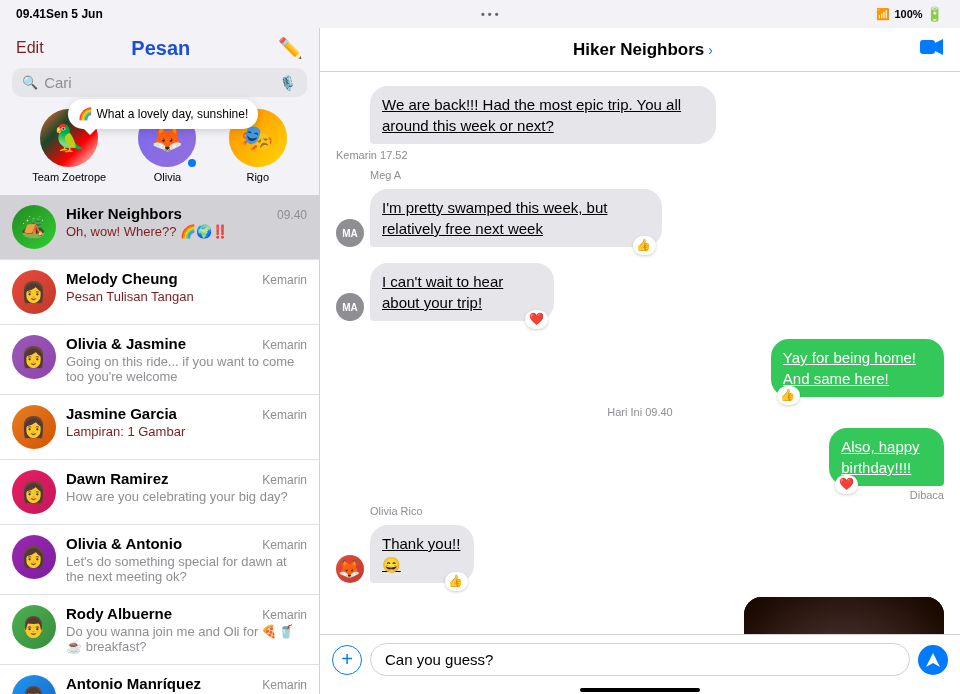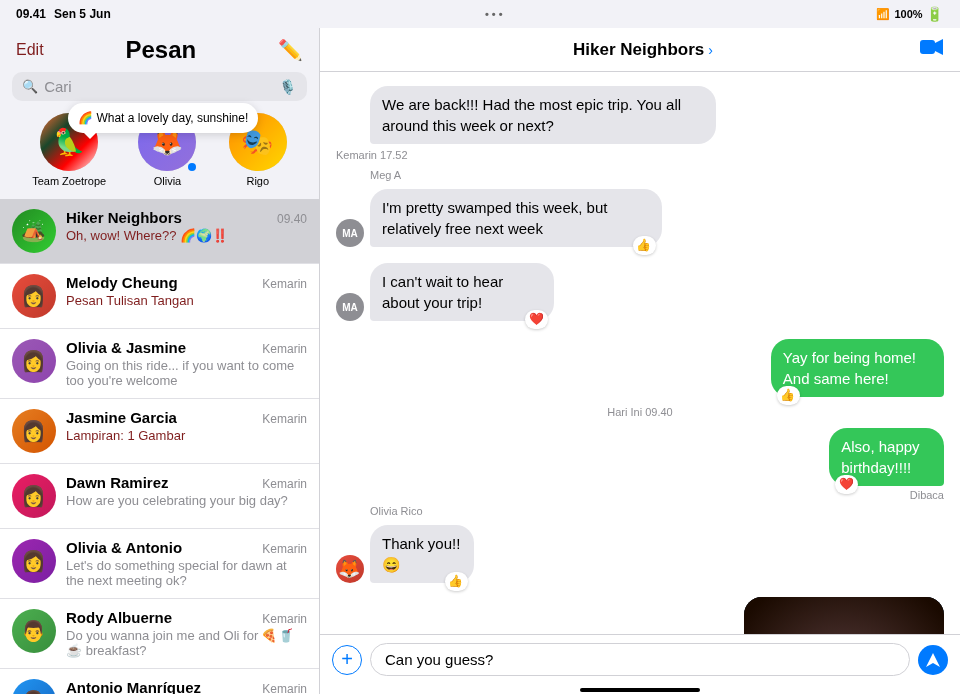--- a/index.html
+++ b/index.html
@@ -18,21 +18,21 @@
       height: 28px;
       display: flex;
       align-items: center;
       justify-content: space-between;
       padding: 0 16px;
       font-size: 12px;
       font-weight: 600;
       color: #000;
       flex-shrink: 0;
     }
-    .status-bar-left { display: flex; gap: 8px; align-items: flex-start; }
+    .status-bar-left { display: flex; align-items: flex-start; }
     .status-bar-center { font-size: 11px; color: #666; }
     .status-bar-right { display: flex; align-items: center; gap: 4px; font-size: 11px; }
 
     
     .app-container {
       display: flex;
       flex: 1;
       overflow: hidden;
     }
 
@@ -45,23 +45,23 @@
       flex-shrink: 0;
       border-right: 1px solid #d1d1d6;
     }
     .sidebar-header {
       display: flex;
       justify-content: space-between;
       align-items: center;
       padding: 8px 16px 4px;
     }
     .sidebar-title {
-      font-size: 24px;
+      font-size: 20px;
       font-weight: 700;
-      color: #000000;
+      color: #1d4ed8;
     }
     .edit-btn, .compose-btn {
       color: #7f1d1d;
       font-size: 16px;
       cursor: pointer;
       background: none;
       border: none;
       font-weight: 400;
     }
     .compose-btn { font-size: 20px; }
@@ -331,20 +331,21 @@
     }
     .msg-avatar.ma { background: #8e8e93; font-size: 10px; }
     .msg-avatar.olivia-r { background: linear-gradient(135deg, #e74c3c, #c0392b); font-size: 18px; }
     .msg-bubble {
       max-width: 65%;
       padding: 8px 12px;
       border-radius: 18px;
       font-size: 15px;
       line-height: 1.4;
       position: relative;
+      text-decoration: underline;
     }
     .msg-bubble.received {
       background: #e5e5ea;
       color: #000;
       border-bottom-left-radius: 4px;
     }
     .msg-bubble.sent {
       background: #34c759;
       color: white;
       border-bottom-right-radius: 4px;

